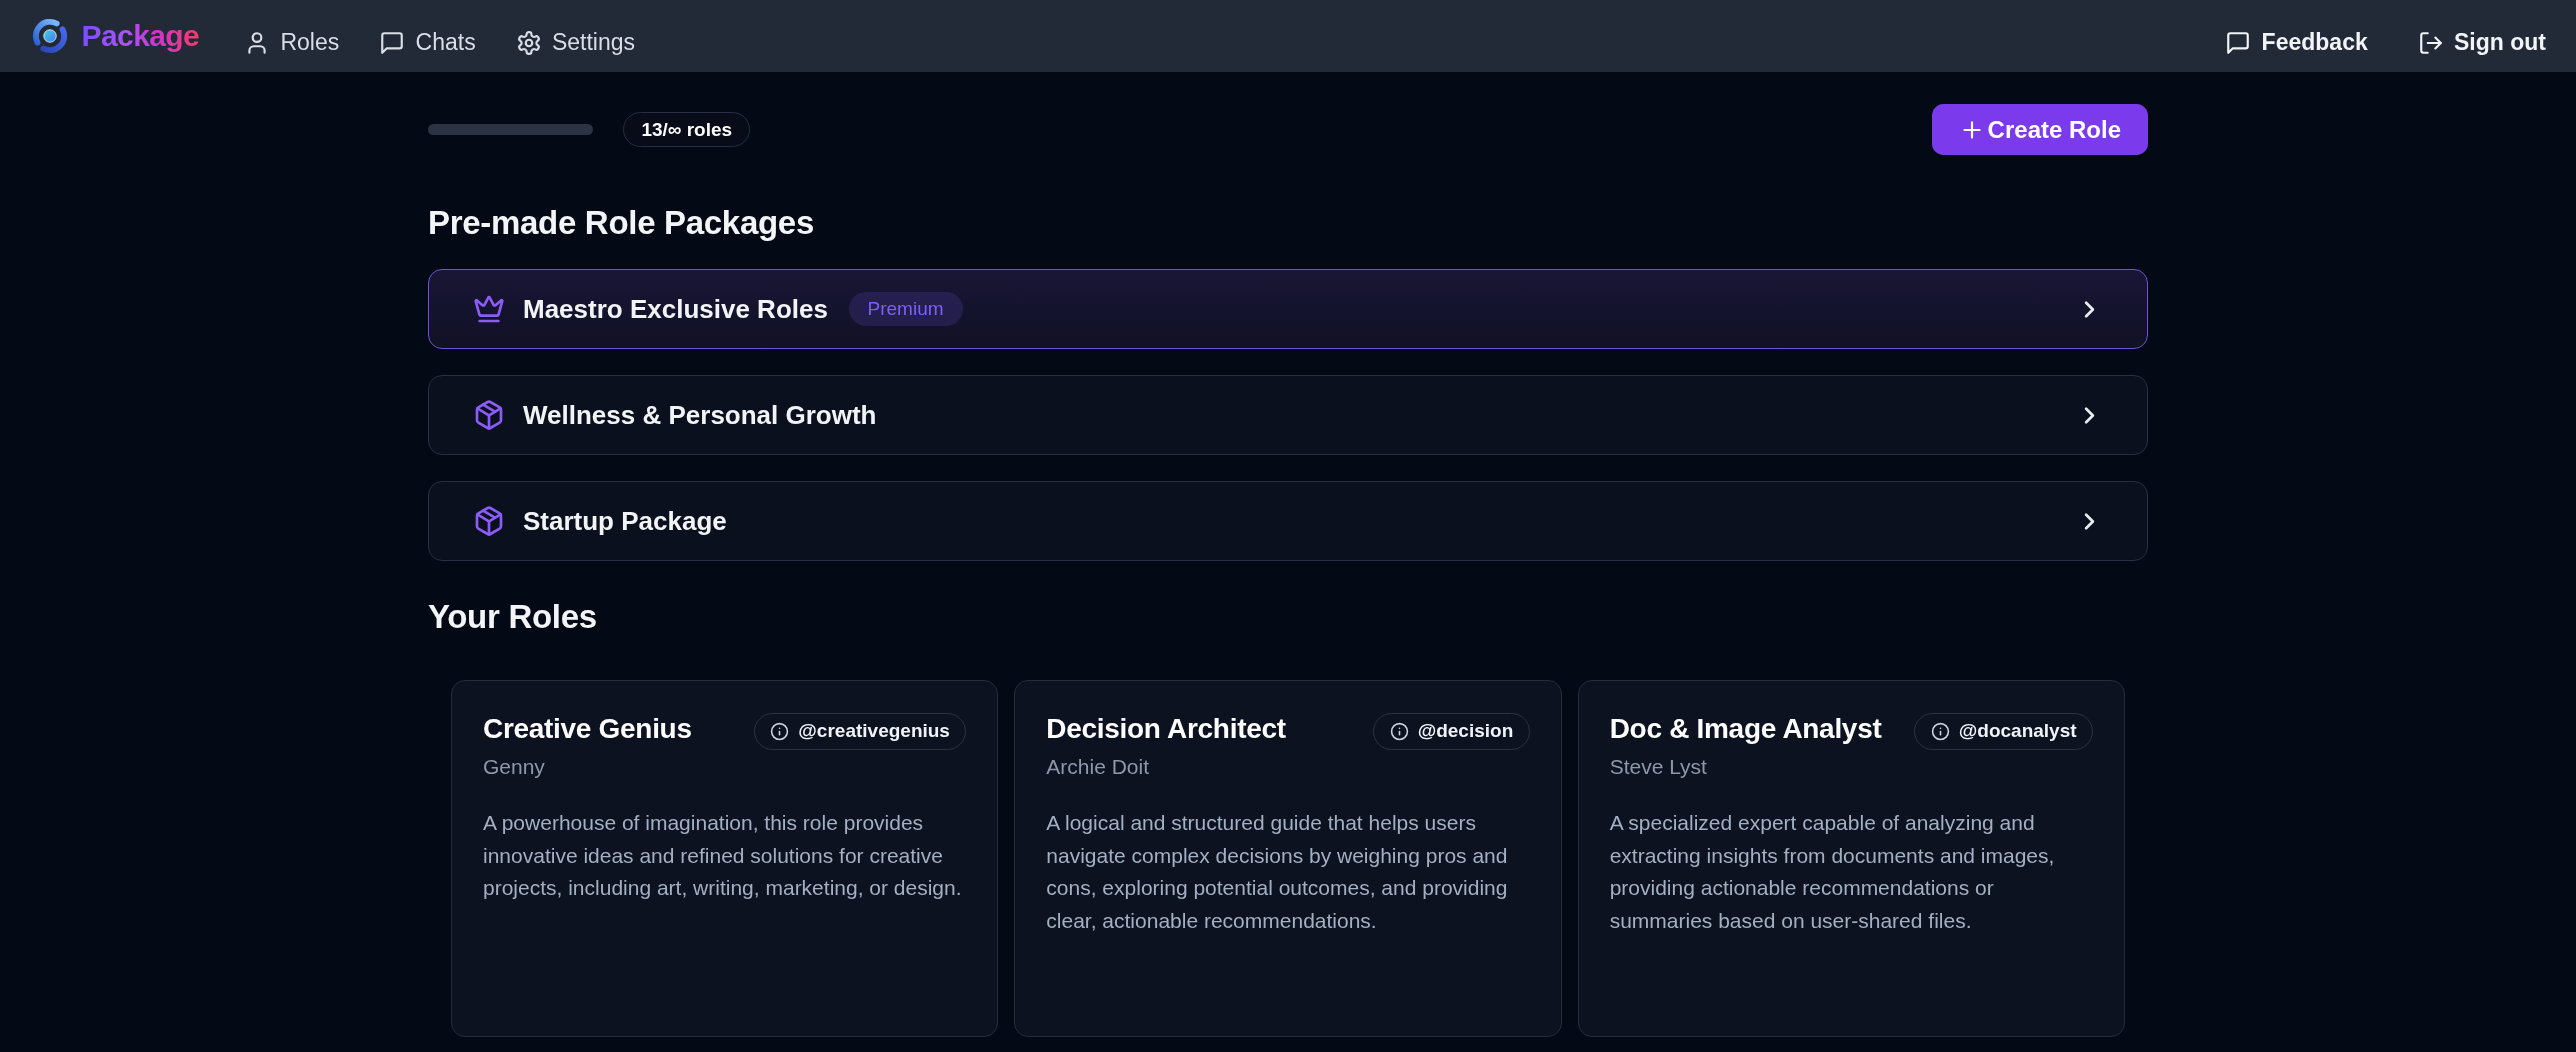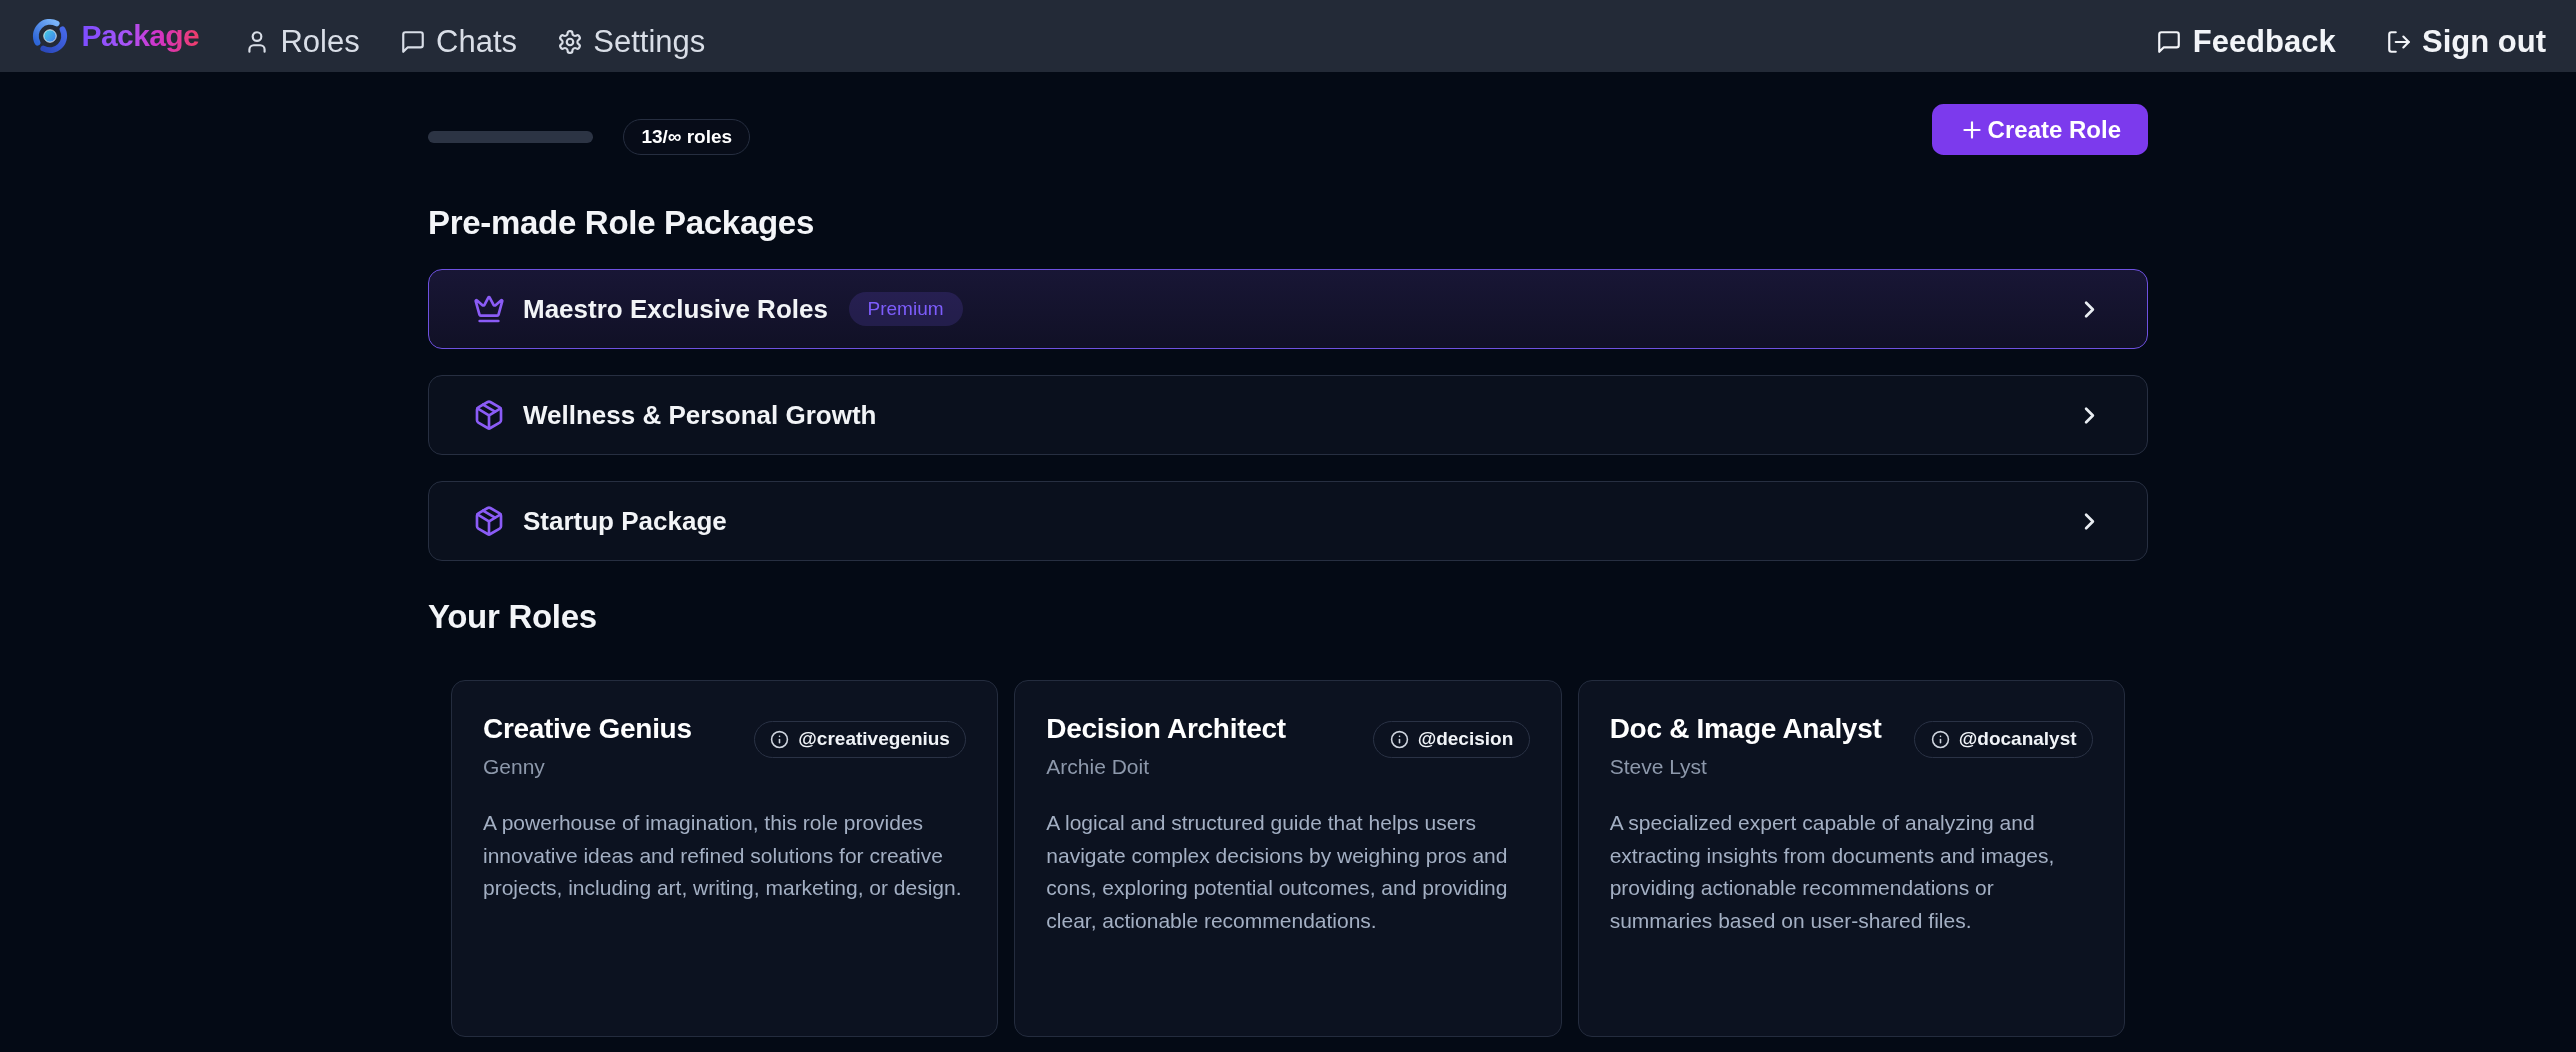--- a/index.html
+++ b/index.html
@@ -17,34 +17,34 @@
     display:flex; align-items:center; padding:0 30px;
   }
   .brand { display:flex; align-items:center; gap:11.6px; cursor:pointer; }
   .brand-name {
     font-size:30px; font-weight:800; letter-spacing:-0.6px;
     background:linear-gradient(90deg,#7c4dff 0%, #a855f7 38%, #d333c8 65%, #ef3e68 100%);
     -webkit-background-clip:text; background-clip:text; color:transparent;
   }
   .nav-links { display:flex; align-items:center; gap:40px; margin-left:45px; }
   .nav-item {
-    display:flex; align-items:center; gap:10.3px;
-    font-size:31px; font-weight:500; color:#d9dee7; cursor:pointer;margin-top:12px;
+    display:flex; align-items:flex-end; gap:10.3px;
+    font-size:23px; font-weight:500; color:#d9dee7; cursor:pointer;margin-top:12px;
   }
   .nav-item svg { stroke:#d9dee7; }
   .nav-right { margin-left:auto; display:flex; align-items:center; gap:50px; }
   .nav-right .nav-item { font-weight:600; color:#f2f4f8; }
   .nav-right .nav-item svg { stroke:#f2f4f8; }
 
   
   .container { width:1720px; margin:0 auto; }
 
   .top-row {
     padding-top:32px;
-    display:flex; align-items:flex-end; justify-content:space-between;
+    display:flex; align-items:center; justify-content:space-between;
   }
   .usage { display:flex; align-items:center; }
   .progress-track {
     width:165px; height:11.6px; border-radius:5.8px; background:#2c3444;
   }
   .roles-badge {
     margin-left:30px;
     border:1.3px solid #262e40; border-radius:642px;
     padding:5.8px 17.4px; font-size:19px; font-weight:700; color:#ffffff;
     background:#070c18;
@@ -88,21 +88,21 @@
   .role-card {
     background:#0c1220; border:1.3px solid #242c3e; border-radius:14px;
     padding:32px 31px; height:357px; cursor:pointer;
   }
   .card-head { display:flex; justify-content:space-between; align-items:flex-start; }
   .card-title { font-size:28px; font-weight:700; color:#ffffff; letter-spacing:-0.3px; }
   .card-sub { margin-top:10.3px; font-size:21px; color:#8d98ab; }
   .handle-badge {
     display:flex; align-items:center; gap:9px;
     border:1.3px solid #2a3245; border-radius:642px;
-    padding:6.4px 15.4px; margin-top:8px; flex:none;
+    padding:6.4px 15.4px; margin-top:0; flex:none;
   }
   .handle-badge svg { stroke:#cdd3dd; }
   .handle-text { font-size:19px; font-weight:700; color:#f0f3f7; white-space:nowrap; }
   .card-desc {
     margin-top:28px; font-size:21px; line-height:1.55; color:#a3afc3;
   }
   .stub-grid { margin-top:23px; }
   .stub-card {
     height:51px; background:#0c1220; border:1.3px solid #242c3e;
     border-radius:14px; cursor:pointer;

